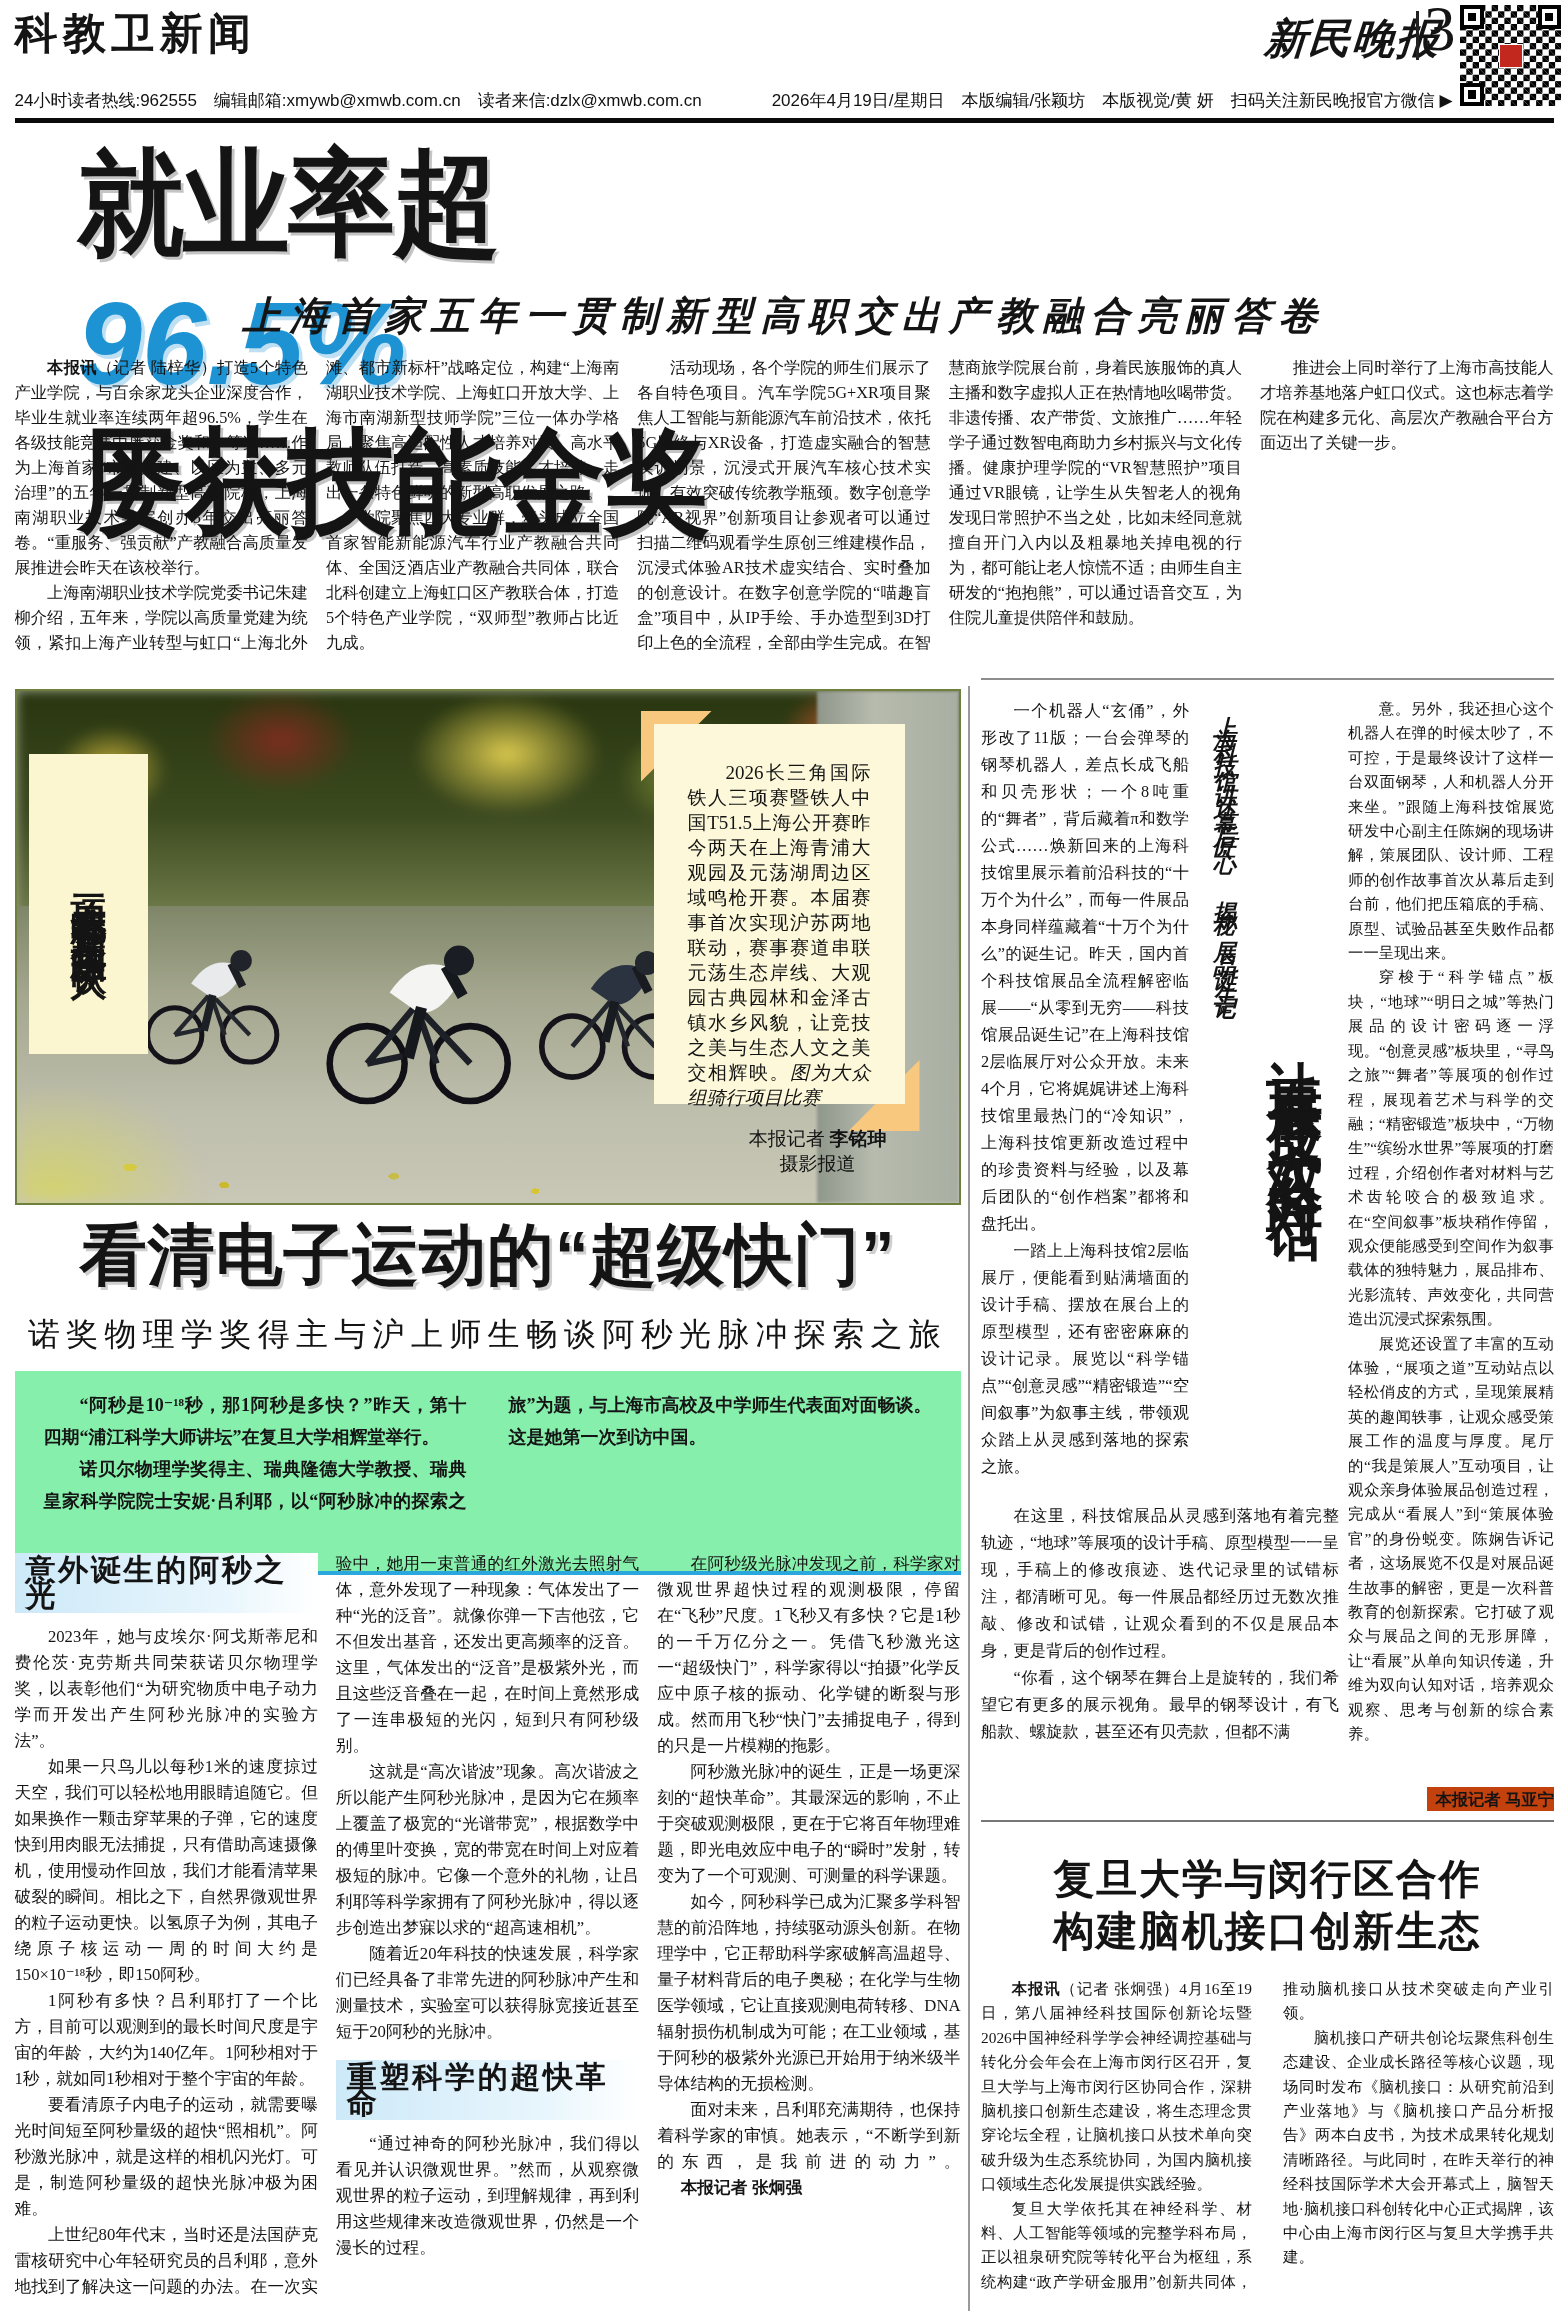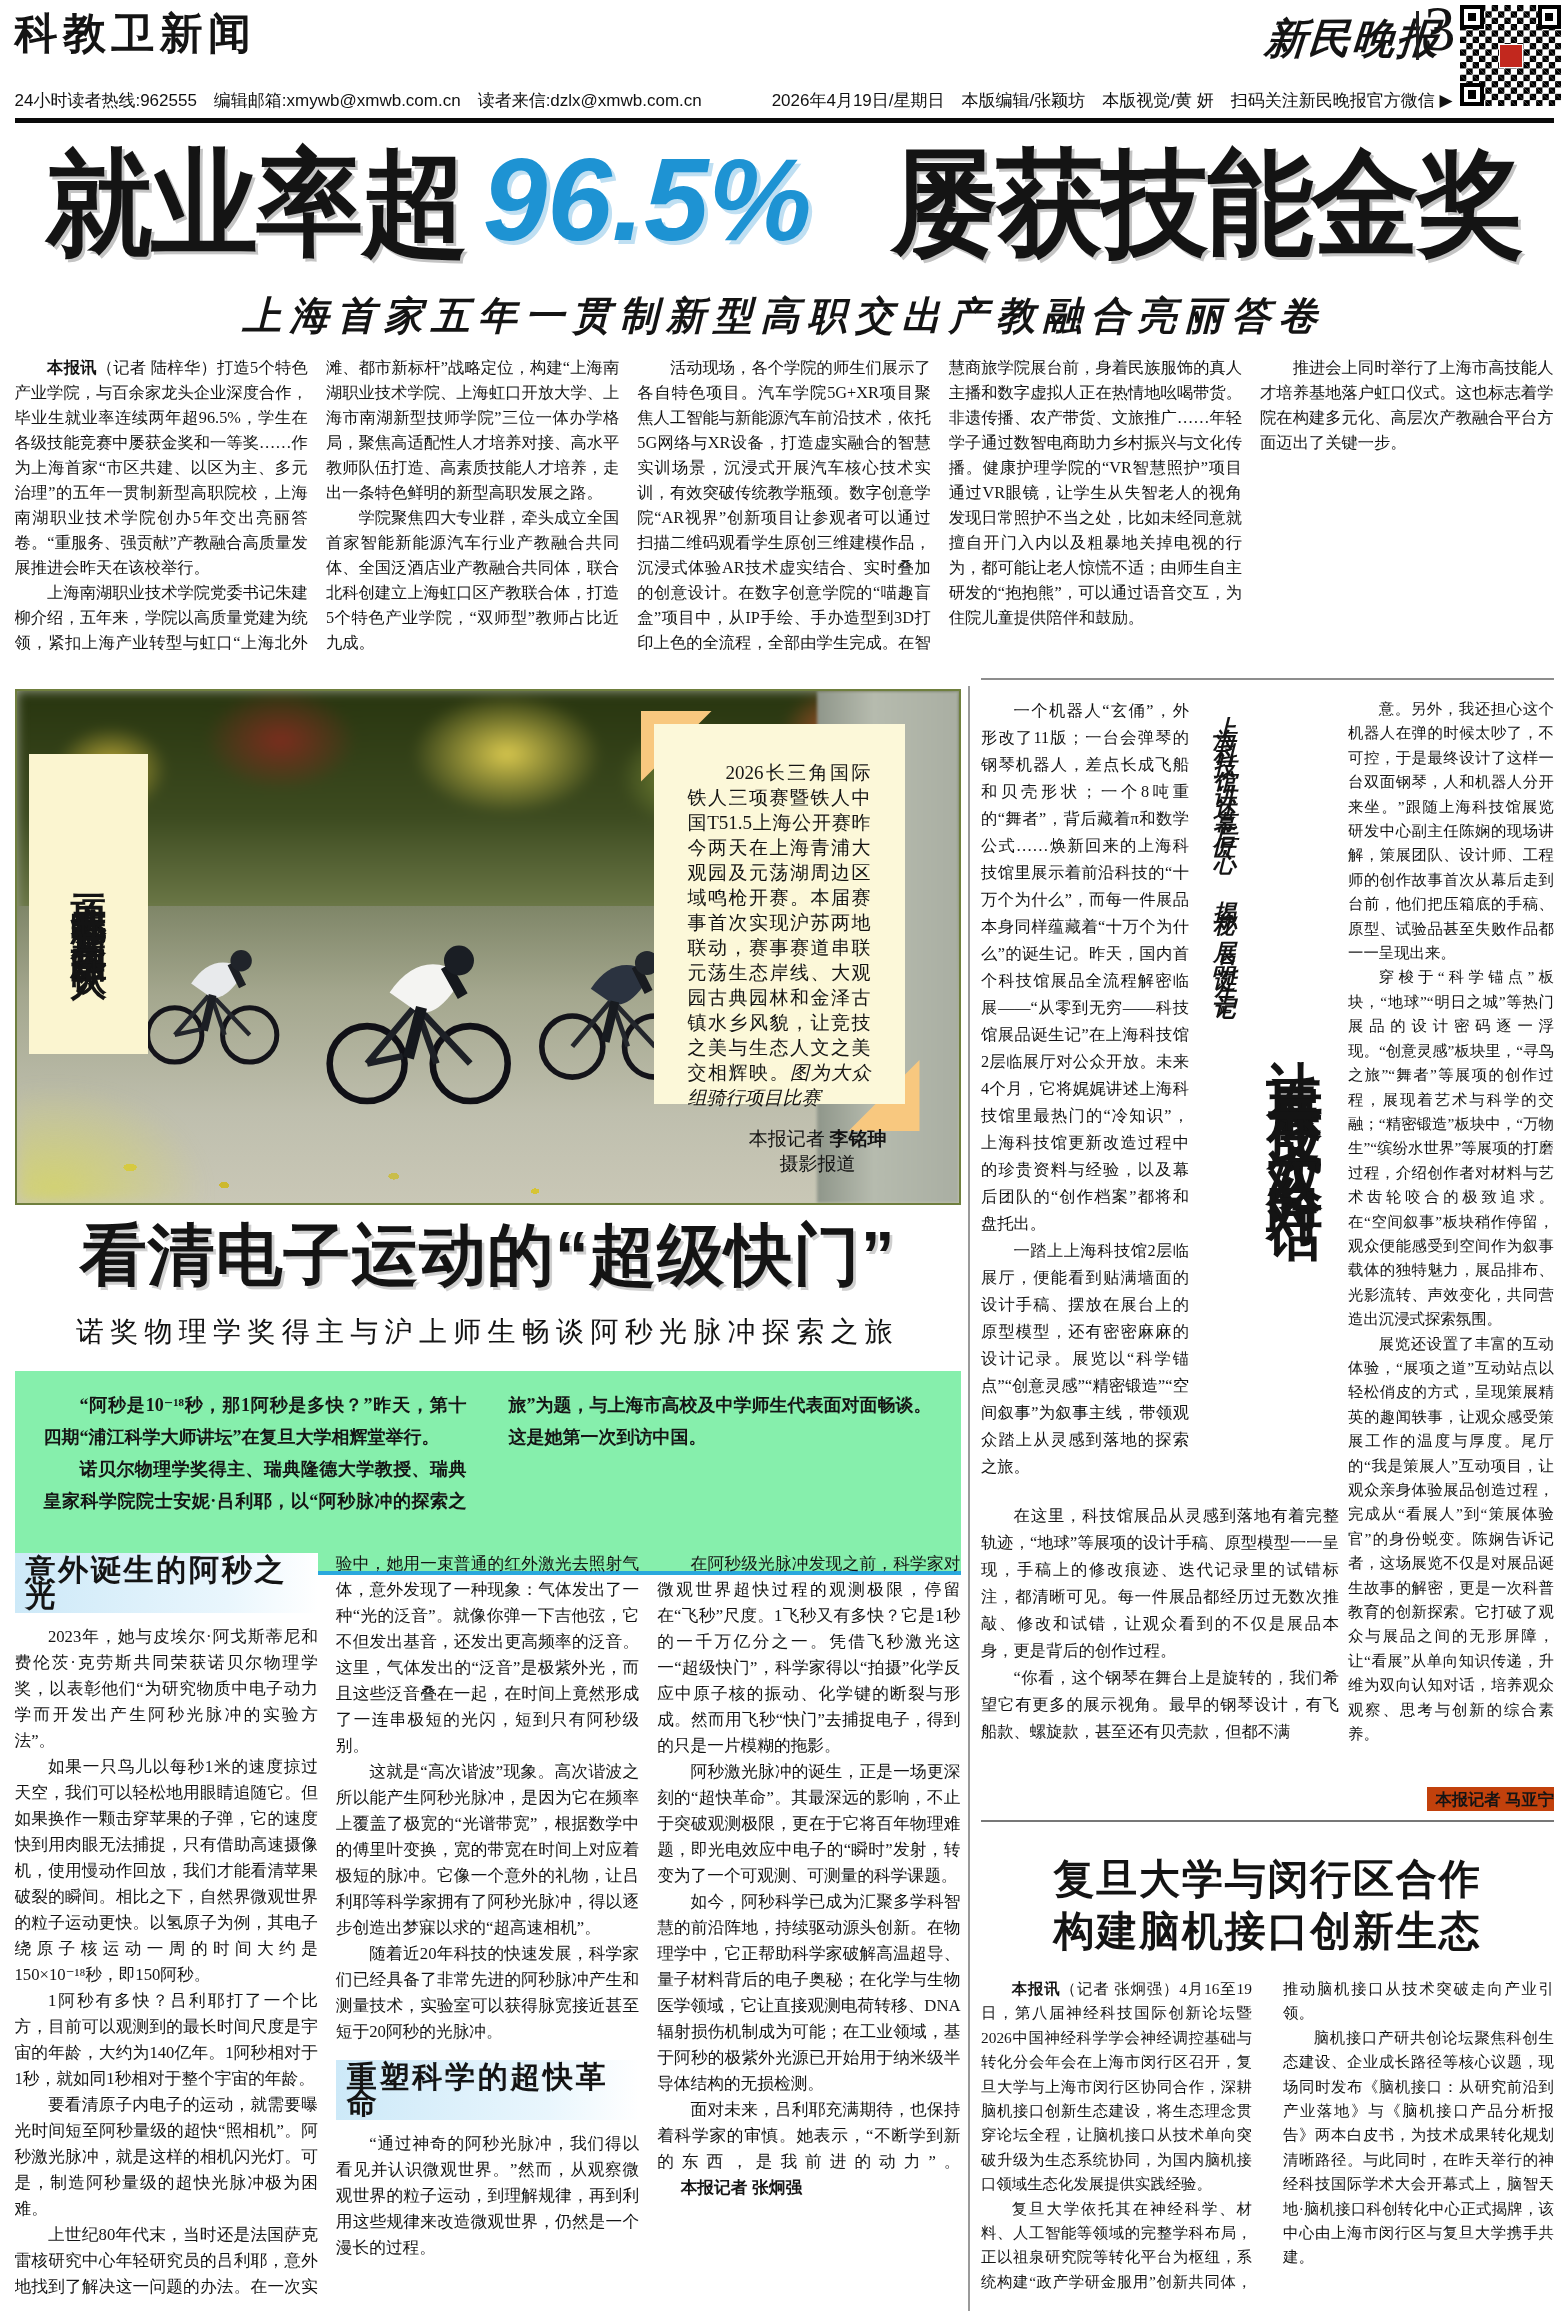--- a/index.html
+++ b/index.html
@@ -21,21 +21,21 @@
   .fp{position:absolute;width:23.5px;height:23.5px;border:4.5px solid #000;background:#fff;box-sizing:border-box;}
   .fp::after{content:"";position:absolute;inset:3.6px;background:#000;}
   .fp-tl{left:0;top:0}.fp-tr{right:0;top:0}.fp-bl{left:0;bottom:0}
   .qr-logo{position:absolute;left:39px;top:39px;width:23.5px;height:23.5px;background:#c2281e;border:1.8px solid #fff;box-sizing:border-box;}
   .info-row{position:absolute;left:14.5px;top:89px;width:1438px;display:flex;justify-content:space-between;
             font-size:17px;font-family:"Liberation Sans","DejaVu Sans",sans-serif;color:#111;}
   .thick-rule{position:absolute;left:14.5px;top:118px;width:1539px;height:5.4px;background:#0a0a0a;}
 
   
   .a1-headline{position:absolute;left:14.5px;top:132px;width:1539px;display:flex;justify-content:center;
-               align-items:baseline;}
+               align-items:baseline;flex-direction:column;}
   .a1-hl-black{font-size:107px;font-weight:bold;letter-spacing:-1.8px;text-shadow:2.7px 2.7px 0 #c4c4c4;
                font-family:"Liberation Sans","DejaVu Sans",sans-serif;transform:scaleY(1.08);}
   .a1-hl-pct{font-size:116px;font-weight:800;font-style:italic;color:#1e93d3;margin:0 16.3px;
              text-shadow:3.6px 3.6px 0 #bfdff2;font-family:"Liberation Sans","DejaVu Sans",sans-serif;}
   .a1-hl-right{margin-left:63px;}
   .a1-sub{position:absolute;left:14.5px;top:289px;width:1539px;text-align:center;font-size:39px;font-weight:700;
           font-style:italic;letter-spacing:8.1px;}
   .a1-body{position:absolute;left:14.5px;top:355px;width:1539px;height:324px;column-count:5;column-gap:18px;
            column-fill:auto;font-size:16.3px;line-height:25px;overflow:hidden;}
   .a1-body p,.a2-cols p,.mus p,.fd-body p{margin:0;text-indent:2em;text-align:justify;}
@@ -74,21 +74,21 @@
   .cap-byline b{font-family:"Liberation Sans","DejaVu Sans",sans-serif;}
   .cap-byline2{text-align:right;padding-right:31px;font-size:19px;}
   .tri{position:absolute;width:71px;height:71px;background:#f8c87f;z-index:2;}
   .tri-tl{left:624px;top:20px;clip-path:polygon(0 0,100% 0,0 100%);}
   .tri-br{left:832px;top:369px;clip-path:polygon(100% 0,100% 100%,0 100%);}
 
   
   .a2-headline{position:absolute;left:14.5px;top:1210px;width:946px;text-align:center;font-size:67px;
                font-weight:bold;letter-spacing:0.9px;text-shadow:2.7px 2.7px 0 #cfcfcf;
                font-family:"Liberation Sans","DejaVu Sans",sans-serif;}
-  .a2-sub{position:absolute;left:14.5px;top:1313px;width:946px;text-align:center;font-size:28px;letter-spacing:6.3px;}
+  .a2-sub{position:absolute;left:14.5px;top:1313px;width:946px;text-align:center;font-size:32px;letter-spacing:6.3px;}
   .a2-intro{position:absolute;left:14.5px;top:1371px;width:946px;height:204px;background:#86efac;
             border-bottom:4.5px solid #2aa8dd;box-sizing:border-box;padding:18px 29px;
             column-count:2;column-gap:42px;font-size:18px;line-height:32px;font-weight:600;overflow:hidden;}
   .a2-intro p{margin:0;text-indent:2em;text-align:justify;}
   .a2-cols{position:absolute;left:14.5px;top:1551px;width:946px;height:760px;column-count:3;column-gap:18px;
            column-fill:auto;font-size:16.7px;line-height:26px;overflow:hidden;}
   .subhead{break-inside:avoid;font-size:30px;font-weight:bold;letter-spacing:2.7px;
            font-family:"Liberation Sans","DejaVu Sans",sans-serif;
            background:linear-gradient(90deg,#cde9f8 0%,#e9f6fd 70%,#ffffff 100%);
            padding:4px 11px;margin:1.8px 0 11px;}

